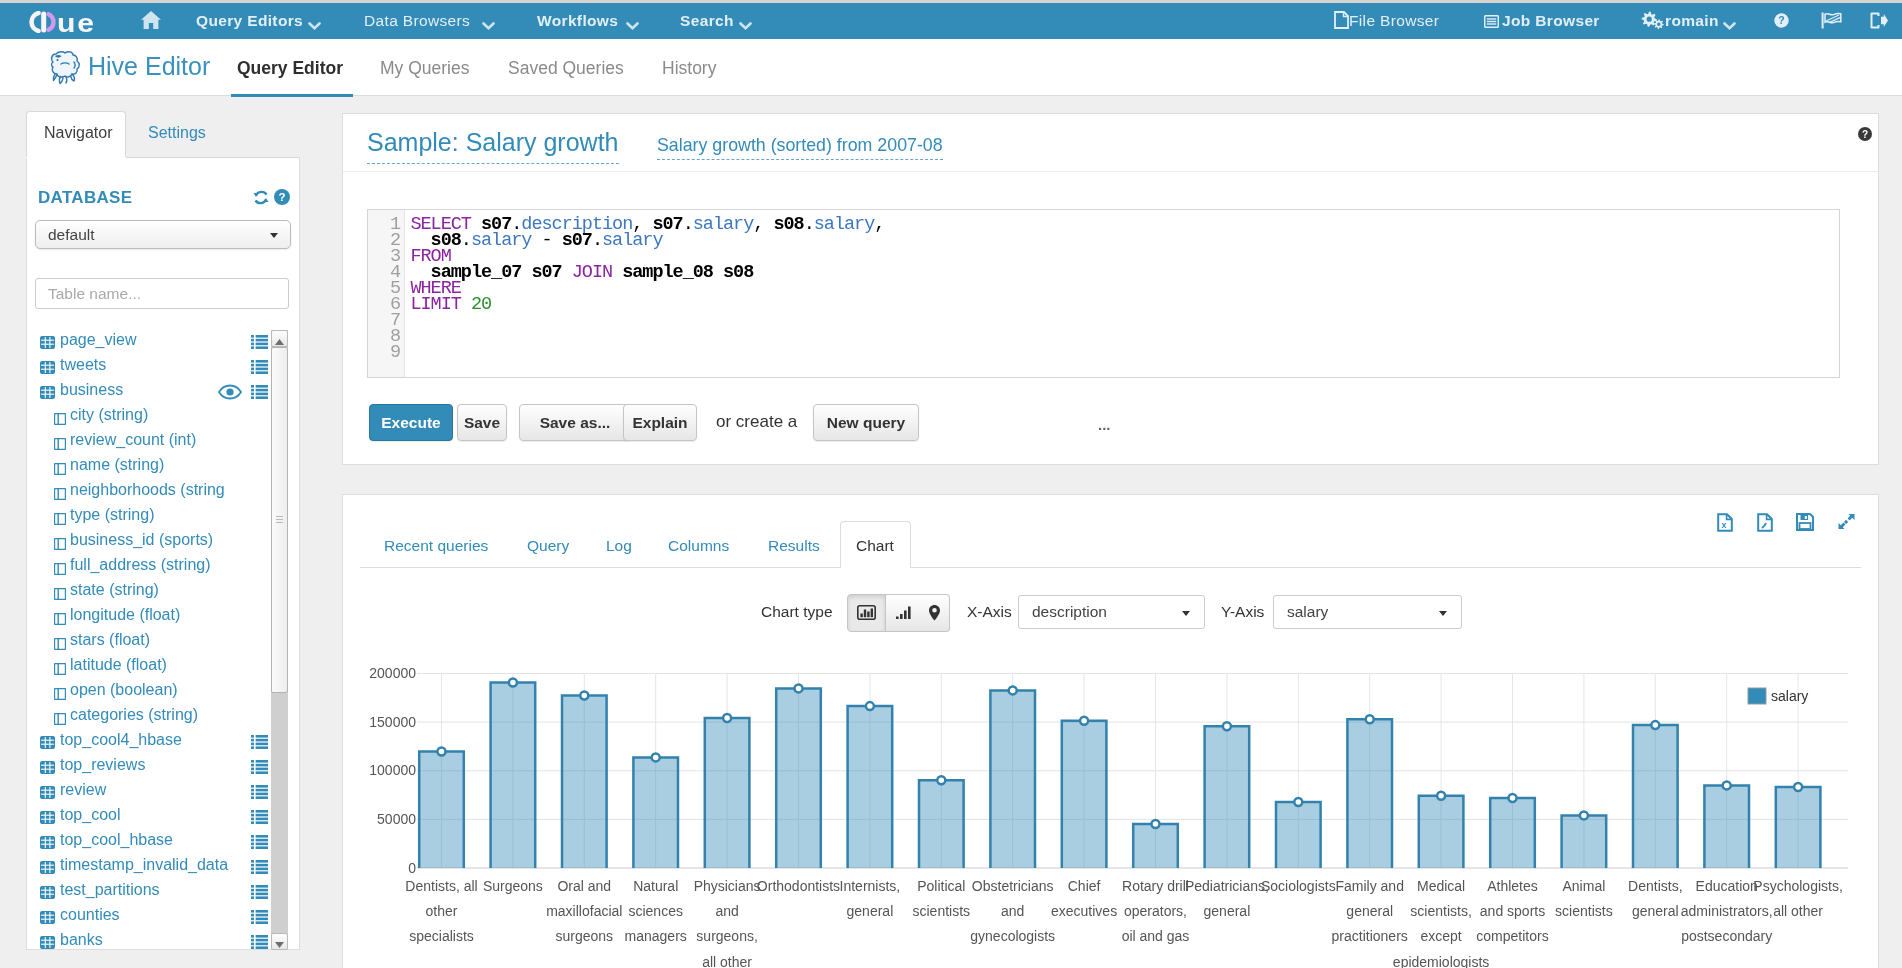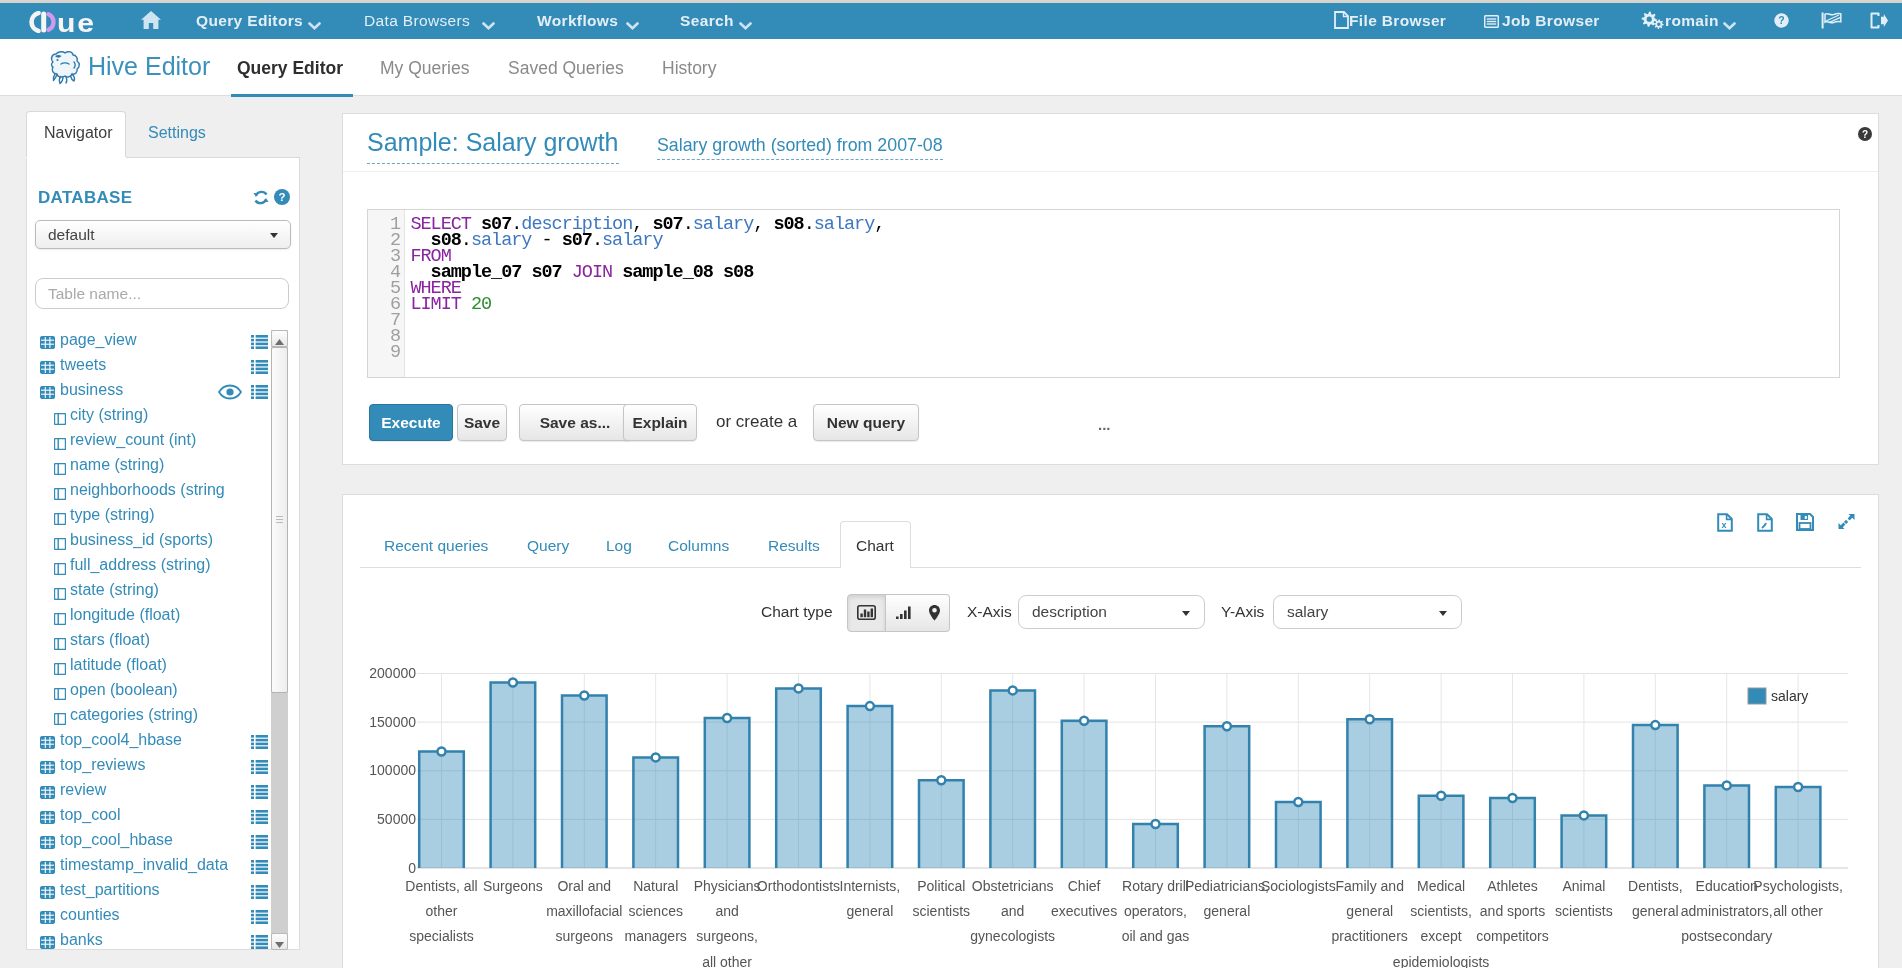--- a/index.html
+++ b/index.html
@@ -1,19 +1,19 @@
 <!DOCTYPE html>
 <html><head><meta charset="utf-8">
 <style>
 * { margin:0; padding:0; box-sizing:border-box; }
 body { font-family:"Liberation Sans", sans-serif; background:#efefef; width:1902px; height:968px; overflow:hidden; position:relative; }
 .abs { position:absolute; }
 .panel { position:absolute; background:#fff; border:1px solid #ddd; }
 .btn { position:absolute; height:37px; border:1px solid #c5c5c5; border-radius:4px; background:linear-gradient(#ffffff,#e6e6e6); color:#333; font-weight:bold; font-size:15.5px; text-align:center; box-shadow:0 1px 1px rgba(0,0,0,0.08); }
-.sel { position:absolute; border:1px solid #ccc; border-radius:8px; background:#fff; font-size:15.5px; color:#444; }
+.sel { position:absolute; border:1px solid #ccc; border-radius:3px; background:#fff; font-size:15.5px; color:#444; }
 </style></head>
 <body>
 
 <div class="abs" style="left:0;top:0;width:1902px;height:3px;background:#d7d3cd"></div>
 
 <div class="abs" style="left:0;top:3px;width:1902px;height:36px;background:#338bb8"></div>
 <div class="abs" style="left:28px;top:11px"><svg width="74" height="22" viewBox="0 0 74 22">
 <path d="M10.5 2 A9.3 9.3 0 0 0 10.5 20" fill="none" stroke="#f4f4f4" stroke-width="4.6" stroke-linecap="round"></path>
 <rect x="13.2" y="0.6" width="5" height="20.8" rx="2.5" fill="#f6f6f6"></rect>
 <path d="M20.5 3.2 A8.6 8.6 0 0 1 20.5 18.8" fill="none" stroke="#cf9af0" stroke-width="4.4" stroke-linecap="round"></path>
@@ -37,21 +37,21 @@
       <path d="M1.5 1.5 L6.5 6.2 L11.5 1.5" fill="none" stroke="#cfe4f1" stroke-width="2.6" stroke-linecap="round"></path>
     </svg></div>
 <div class="abs" style="left:680px;top:12px;color:#e3eff7;font-weight:bold;font-size:15.5px;letter-spacing:0.35px">Search</div>
 <div class="abs" style="left:739px;top:16px"><svg width="13" height="8" viewBox="0 0 13 8">
       <path d="M1.5 1.5 L6.5 6.2 L11.5 1.5" fill="none" stroke="#cfe4f1" stroke-width="2.6" stroke-linecap="round"></path>
     </svg></div>
 <div class="abs" style="left:1334px;top:11px"><svg width="15" height="18" viewBox="0 0 15 18">
       <path d="M1 1 L10 1 L14 5 L14 17 L1 17 Z" fill="none" stroke="#e3eff7" stroke-width="1.8"></path>
       <path d="M9.5 1.5 L9.5 5.5 L13.5 5.5" fill="none" stroke="#e3eff7" stroke-width="1.4"></path>
     </svg></div>
-<div class="abs" style="left:1349px;top:12px;color:#e3eff7;font-weight:bold;font-size:15.5px;letter-spacing:0.35px">File Browser</div>
+<div class="abs" style="left:1349px;top:12px;color:#e3eff7;font-weight:normal;font-size:15.5px;letter-spacing:0.35px">File Browser</div>
 <div class="abs" style="left:1484px;top:14px"><svg width="15" height="13" viewBox="0 0 15 13">
       <rect x="0.7" y="0.7" width="13.6" height="11.6" rx="1" fill="none" stroke="#e3eff7" stroke-width="1.5"></rect>
       <line x1="2.8" y1="4" x2="12.2" y2="4" stroke="#e3eff7" stroke-width="1.4"></line>
       <line x1="2.8" y1="6.5" x2="12.2" y2="6.5" stroke="#e3eff7" stroke-width="1.4"></line>
       <line x1="2.8" y1="9" x2="12.2" y2="9" stroke="#e3eff7" stroke-width="1.4"></line>
     </svg></div>
 <div class="abs" style="left:1502px;top:12px;color:#e3eff7;font-weight:bold;font-size:15.5px;letter-spacing:0.35px">Job Browser</div>
 <div class="abs" style="left:1641px;top:10px"><svg width="23" height="19" viewBox="0 0 23 19">
       <g fill="#e3eff7" fill-rule="evenodd">
         <path d="M15.80,9.20 L15.65,10.68 L13.19,11.27 L12.69,12.20 L13.57,14.57 L12.42,15.52 L10.27,14.19 L9.25,14.50 L8.20,16.80 L6.72,16.65 L6.13,14.19 L5.20,13.69 L2.83,14.57 L1.88,13.42 L3.21,11.27 L2.90,10.25 L0.60,9.20 L0.75,7.72 L3.21,7.13 L3.71,6.20 L2.83,3.83 L3.98,2.88 L6.13,4.21 L7.15,3.90 L8.20,1.60 L9.68,1.75 L10.27,4.21 L11.20,4.71 L13.57,3.83 L14.52,4.98 L13.19,7.13 L13.50,8.15 Z M10.80,9.20 A2.60,2.60 0 1 0 5.60,9.20 A2.60,2.60 0 1 0 10.80,9.20 Z"></path>

